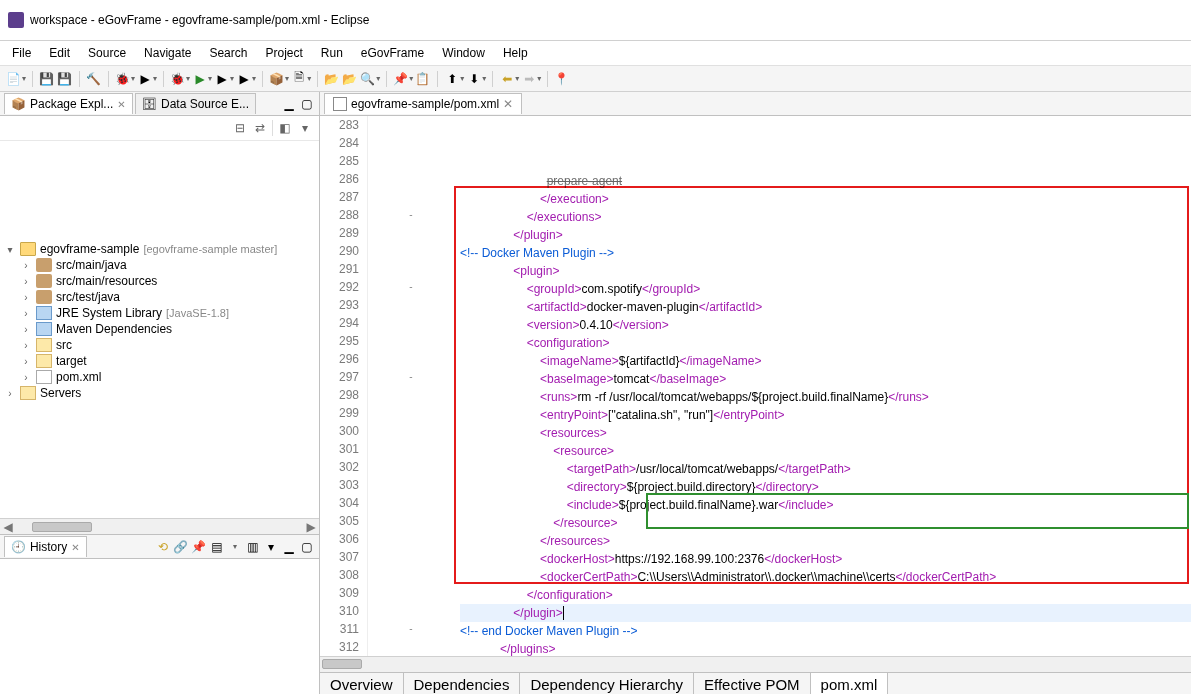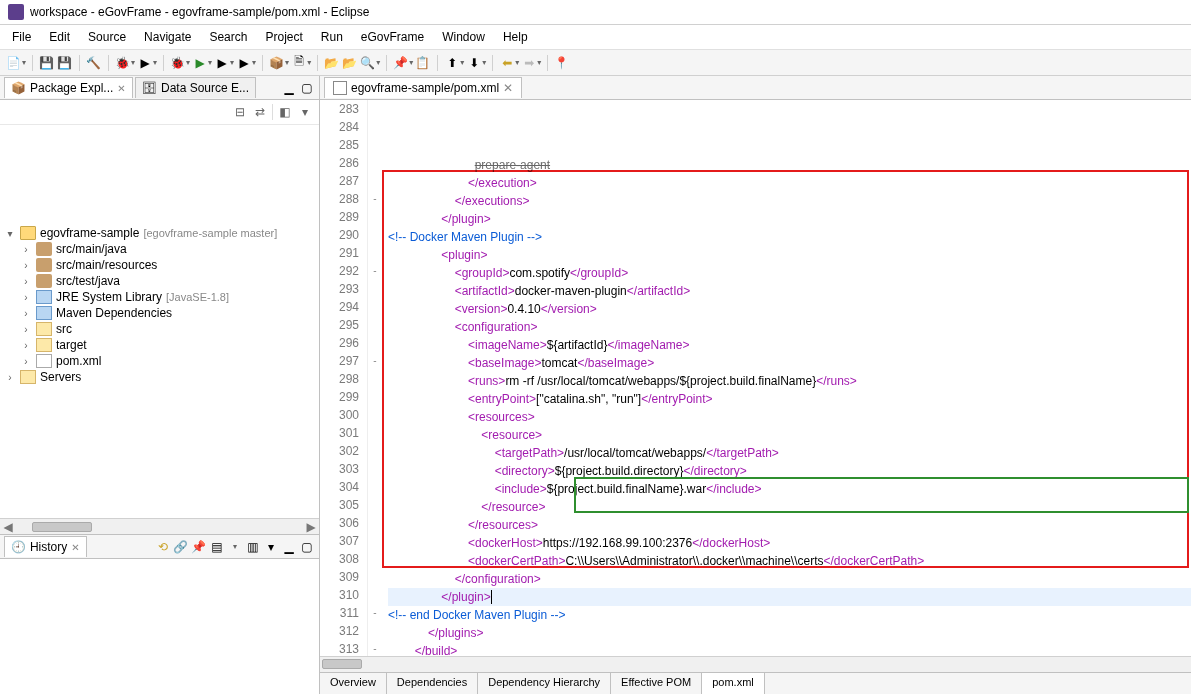--- a/index.html
+++ b/index.html
@@ -1,19 +1,19 @@
 <!DOCTYPE html>
 <html><head>
 <meta charset="utf-8">
 <style>
 * { margin: 0; padding: 0; box-sizing: border-box; font-family: "Segoe UI", Tahoma, sans-serif; font-size: 12px; }
 body { background: #f0f0f0; width: 1191px; height: 694px; overflow: hidden; display: flex; flex-direction: column; }
 
 
-.title-bar { background: #fff; border-bottom: 1px solid #d0d0d0; padding: 4px 8px; display: flex; align-items: center; gap: 6px; }
+.title-bar { background: #fff; border-bottom: 1px solid #d0d0d0; padding: 12px 8px; display: flex; align-items: center; gap: 6px; }
 .title-bar .app-icon { width: 16px; height: 16px; background: #5c3e8c; border-radius: 2px; display: inline-block; }
 
 
 .menu-bar { background: #fff; border-bottom: 1px solid #e0e0e0; padding: 2px 4px; display: flex; gap: 2px; }
 .menu-bar span { padding: 3px 8px; cursor: default; }
 
 
 .toolbar { background: #f5f5f5; border-bottom: 1px solid #d0d0d0; padding: 2px 6px; display: flex; align-items: center; gap: 2px; height: 26px; }
 .toolbar .tb-icon { width: 16px; height: 16px; display: inline-flex; align-items: center; justify-content: center; padding: 2px; cursor: pointer; }
 .toolbar .tb-sep { width: 1px; height: 16px; background: #d0d0d0; margin: 0 4px; }
@@ -51,40 +51,40 @@
 .scrollbar-h .thumb { height:10px; background:#c8c8c8; border:1px solid #aaa; border-radius:2px; margin:0 16px; flex:0 0 60px;}
 .sb-arrow{width:16px;text-align:center;color:#777;}
 
 
 .history-view { height: 160px; display:flex; flex-direction:column; border-top:1px solid #c0c0c0; }
 
 
 .editor-tabs { display: flex; align-items: center; background: #f5f5f5; border-bottom: 1px solid #c0c0c0; height: 24px; padding-left: 4px; }
 .editor-tab { display: flex; align-items: center; gap: 4px; padding: 3px 8px; background: #fff; border: 1px solid #c0c0c0; border-bottom: none; font-size: 11px; text-align: center; }
 .editor-tab .file-icon{width:14px;height:14px;background:#fff;border:1px solid #888;position:relative;}
-.editor-body { flex: 1; display: flex; overflow: hidden; font-family: Consolas, monospace; font-size: 13px; position: relative; }
+.editor-body { flex: 1; display: flex; overflow: hidden; font-family: Consolas, monospace; font-size: 13px; position: relative; gap: 36px; }
 .gutter { width: 48px; background: #fff; color: #7a7a7a; text-align: right; padding: 0 8px 0 0; border-right: 1px solid #eee; }
 .gutter div { height: 18px; line-height: 18px; }
 .code { flex: 1; overflow: auto; white-space: pre; padding-left: 6px; position: relative; }
 .code-line { height: 18px; line-height: 18px; }
 .hl-line { background: #e8f2fe; }
 .fold-col { width: 14px; background:#fff; }
 .fold-col div{height:18px; line-height:18px; text-align:center; color:#888; font-size:10px;}
 
 
 .t-tag { color: #a21caf; } 
 .t-text { color: #000; }
 .t-comment { color: #0b5cd6; } 
 .t-cursor { border-left: 1px solid #000; }
 
 .red-box { position:absolute; border:2px solid #e41b1b; pointer-events:none; }
 .green-box { position:absolute; border:2px solid #2f8f2f; pointer-events:none; }
 
 .editor-bottom-tabs { display:flex; background:#f5f5f5; border-top:1px solid #c0c0c0; height:22px; }
-.editor-bottom-tabs span { padding:3px 10px; border-right:1px solid #c0c0c0; font-size:11px; cursor:pointer; }
+.editor-bottom-tabs span { padding:3px 10px; border-right:1px solid #c0c0c0; font-size:15px; cursor:pointer; }
 .editor-bottom-tabs span.active { background:#fff; }
 
 .editor-scroll-h { height:16px; background:#f0f0f0; border-top:1px solid #d0d0d0; position:relative; }
 .editor-scroll-h .thumb{position:absolute; left:2px; top:2px; height:10px; width:40px; background:#c8c8c8; border:1px solid #aaa; border-radius:2px;}
 </style>
 </head>
 <body>
 
 <div class="title-bar">
   <span class="app-icon"></span>

